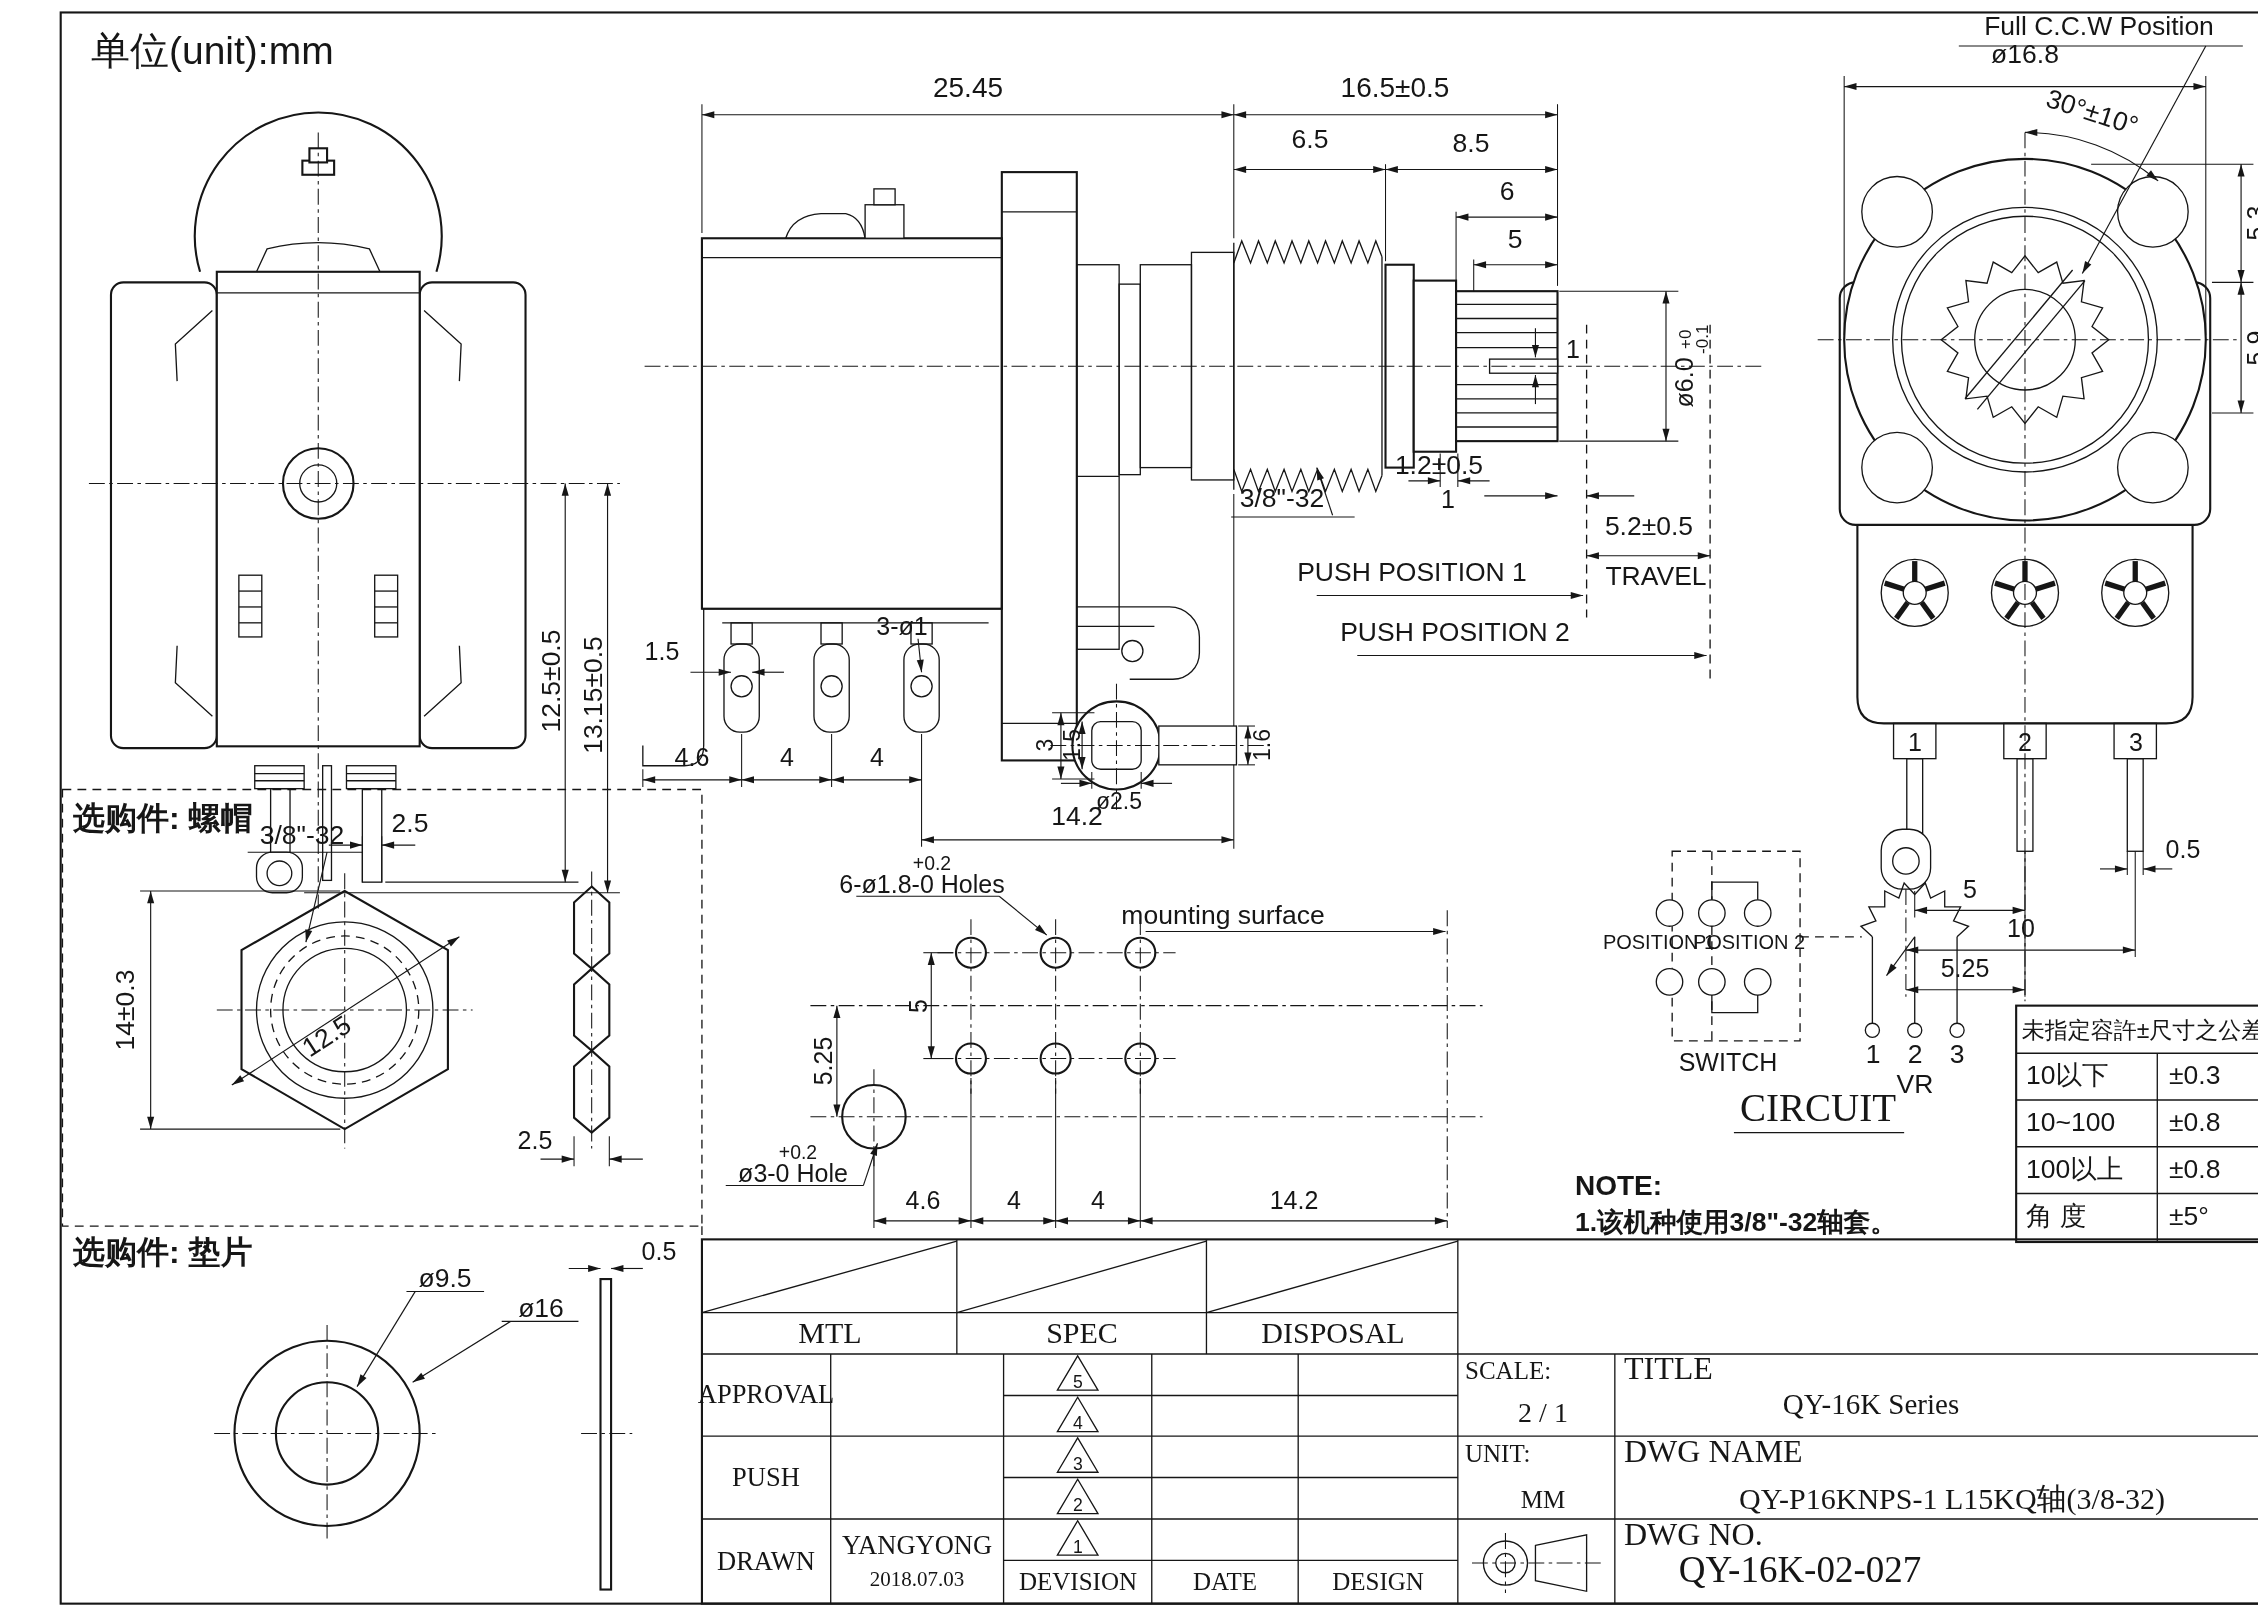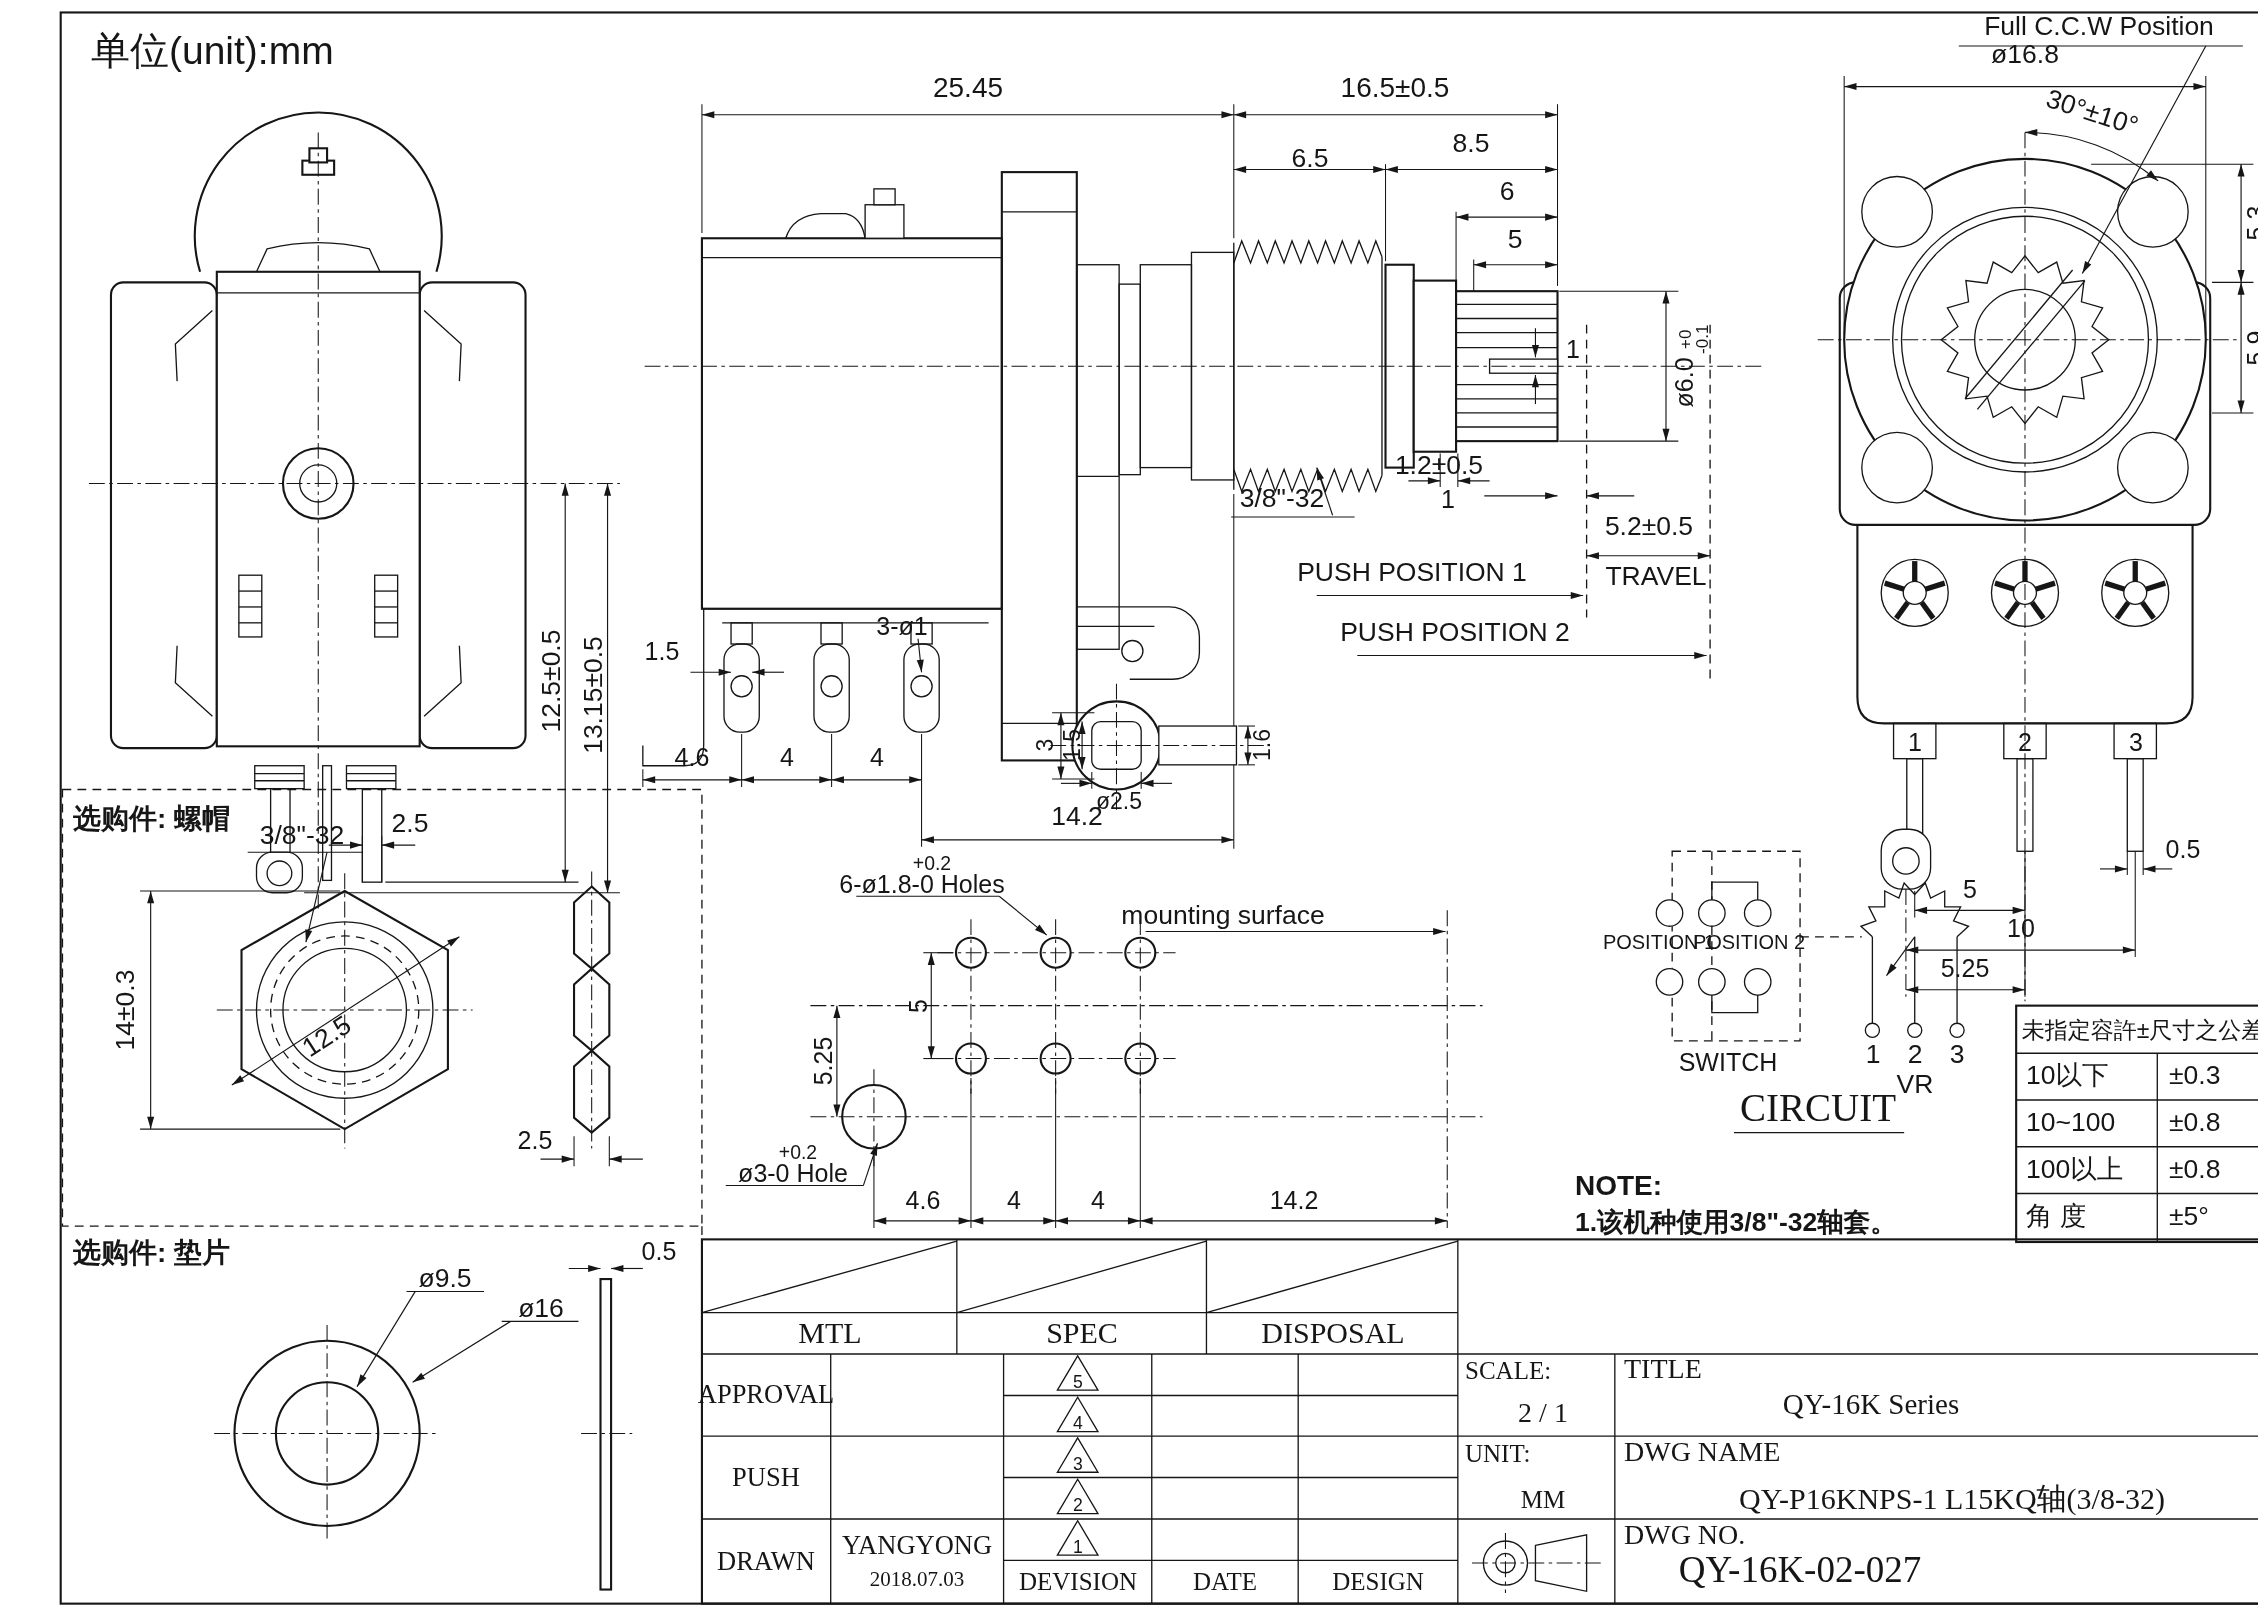--- a/index.html
+++ b/index.html
@@ -7,21 +7,21 @@
           font-family:"Liberation Sans",sans-serif;color:#141414;margin-left:36px;}
   #art{position:absolute;left:0;top:0;}
   .lbl{position:absolute;white-space:nowrap;transform:translate(-50%,-50%);
        font-family:"Liberation Sans",sans-serif;color:#161616;text-align:center;line-height:1.05;}
   .la{transform:translate(0,-50%);text-align:left;}
   .r90{transform:translate(-50%,-50%) rotate(-90deg);}
   .serif{font-family:"Liberation Serif",serif;}
   .b{font-weight:bold;}
   .s18{font-size:20px}.s20{font-size:17.6px}.s22{font-size:19.4px}.s24{font-size:21px}
   .s26{font-size:23px}.s28{font-size:25px}.s30{font-size:26.5px}.s32{font-size:28px}
-  .s34{font-size:30px}.s36{font-size:28px}.s40{font-size:29px}.s42{font-size:37px}
+  .s34{font-size:30px}.s36{font-size:32px}.s40{font-size:29px}.s42{font-size:37px}
   .s44{font-size:39px}
   .tol{display:inline-flex;flex-direction:column;font-size:17px;line-height:1;vertical-align:1.8px;margin-left:3.5px;}
   
   .o  {fill:none;stroke:#161616;stroke-width:2.4px;}
   .o2 {fill:none;stroke:#161616;stroke-width:1.5px;}
   .wh {fill:#ffffff;stroke:#161616;stroke-width:2.4px;}
   .wh2{fill:#ffffff;stroke:#161616;stroke-width:1.5px;}
   .cl {fill:none;stroke:#161616;stroke-width:1.2px;stroke-dasharray:18 5 4 5;}
   .dsh{fill:none;stroke:#161616;stroke-width:1.5px;stroke-dasharray:10 7;}
   .dim{fill:none;stroke:#161616;stroke-width:1.3px;marker-start:url(#ar);marker-end:url(#ar);}
@@ -446,21 +446,21 @@
 </svg>
 
 <div class="lbl la s44" style="left:55px;top:51px">单位(unit):mm</div>
 
 <div class="lbl r90 s30" style="left:516px;top:681px">12.5±0.5</div>
 <div class="lbl r90 s30" style="left:558px;top:695px">13.15±0.5</div>
 <div class="lbl s30" style="left:374px;top:824px">2.5</div>
 
 <div class="lbl s32" style="left:932px;top:88px">25.45</div>
 <div class="lbl s32" style="left:1359px;top:88px">16.5±0.5</div>
-<div class="lbl s30" style="left:1274px;top:159px">6.5</div>
+<div class="lbl s30" style="left:1274px;top:140px">6.5</div>
 <div class="lbl s30" style="left:1435px;top:144px">8.5</div>
 <div class="lbl s30" style="left:1471px;top:192px">6</div>
 <div class="lbl s30" style="left:1479px;top:240px">5</div>
 <div class="lbl s28" style="left:1537px;top:349px">1</div>
 <div class="lbl r90 s28" style="left:1655px;top:366px">
   <span>ø6.0</span><span class="tol">
         <span>+0</span>
         <span>-0.1</span>
       </span>
 </div>

